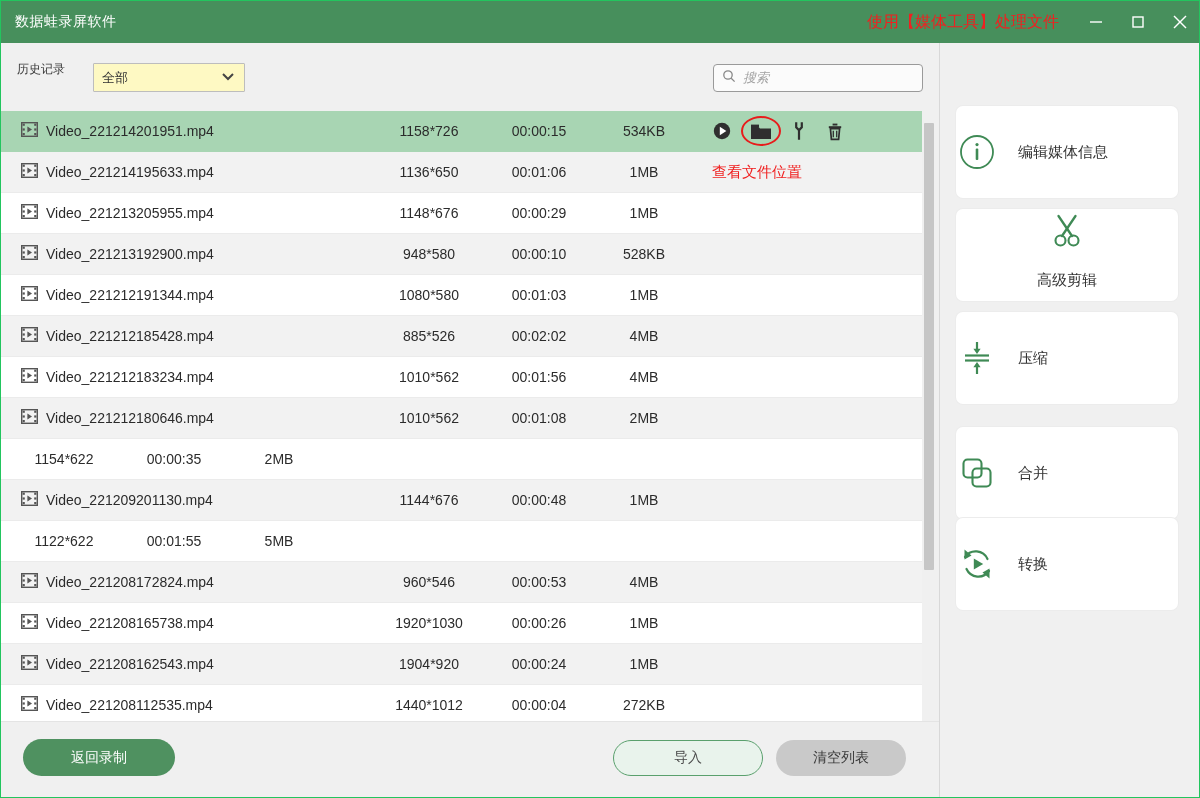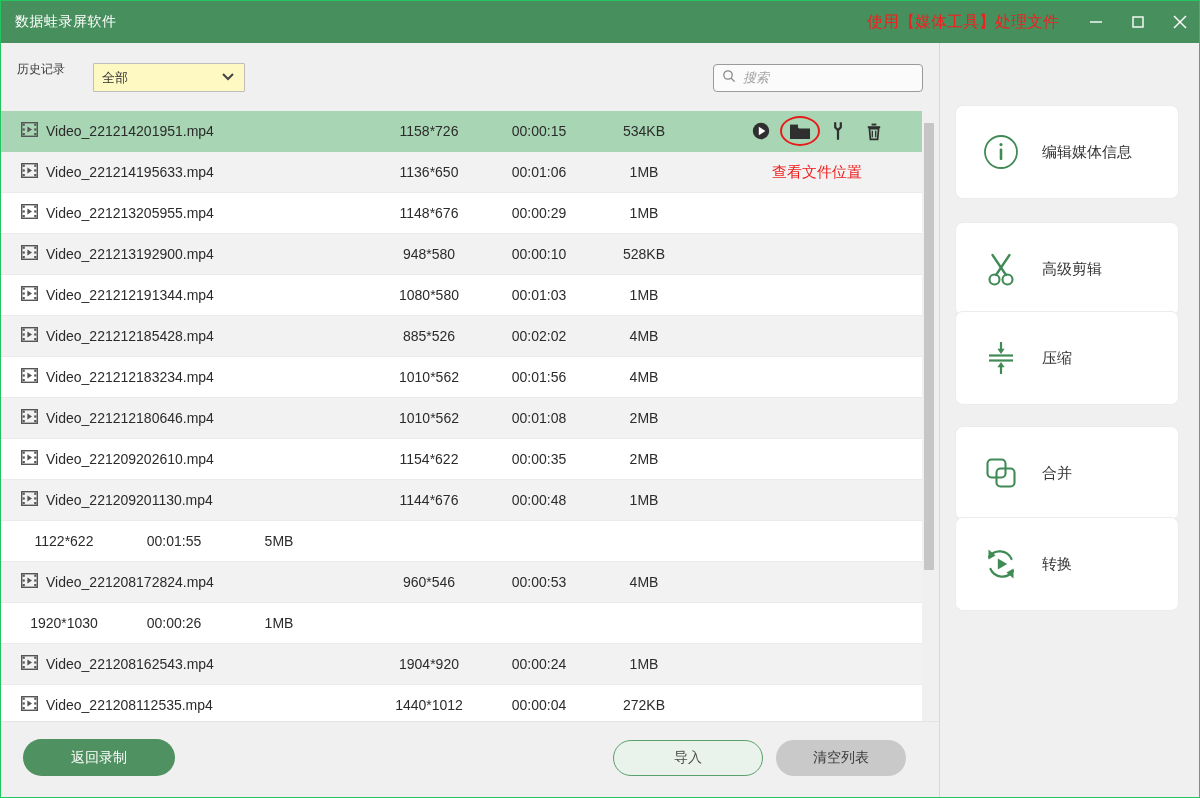--- a/index.html
+++ b/index.html
@@ -84,21 +84,21 @@
     border-bottom: 1px solid #ebebeb;
     padding-left: 8px;
   }
   .row.even { background: #ffffff; }
   .row.odd  { background: #f2f2f2; }
   .row.sel  { background: #a8d5b3; border-bottom: 1px solid #a8d5b3; }
   .c-name { width: 365px; padding-left: 12px; display: flex; align-items: center; gap: 8px; }
   .c-res  { width: 110px; text-align: center; }
   .c-dur  { width: 110px; text-align: center; }
   .c-size { width: 100px; text-align: center; }
-  .c-act  { flex: 1; display: flex; align-items: center; justify-content: center; padding-left: 18px; gap: 18px; }
+  .c-act  { flex: 1; display: flex; align-items: center; justify-content: flex-start; padding-left: 18px; gap: 18px; }
 
   .film-icon { flex: 0 0 auto; }
   .row-annotation {
     color: #f02020; font-size: 15px; white-space: nowrap;
     font-family: "DejaVu Sans", "Liberation Sans", sans-serif;
   }
 
   .act-icon { cursor: pointer; display: flex; align-items: center; justify-content: center; }
   .act-wrap { position: relative; display: flex; align-items: center; justify-content: center; }
   .act-ellipse {
@@ -142,21 +142,21 @@
 
   
   .sidebar {
     position: absolute; left: 939px; top: 42px; width: 261px; height: 756px;
     background: #f0f0f0;
   }
   .tool-card {
     position: absolute; left: 16px; width: 222px; height: 92px;
     background: #ffffff; border-radius: 7px;
     display: flex; align-items: center; gap: 20px;
-    padding-left: 24px; cursor: pointer;
+    cursor: pointer;
     box-shadow: 0 0 0 1px #ececec;
   }
   .tool-label { font-size: 15px; color: #333333; }
   .tool-ico { width: 42px; height: 42px; flex: 0 0 auto; display:flex; align-items:center; justify-content:center;}
 </style>
 </head>
 <body>
 
 <div id="app">
 
@@ -398,33 +398,20 @@
               <polygon points="6.4,4.4 11,7.5 6.4,10.6" fill="#555"></polygon>
             </svg></span>
           <span>Video_221212180646.mp4</span>
         </div>
         <div class="c-res">1010*562</div>
         <div class="c-dur">00:01:08</div>
         <div class="c-size">2MB</div>
         <div class="c-act"></div>
       </div>
       <div class="row even">
-        <div class="c-name">
-          <span class="film-icon"><svg width="17" height="15" viewBox="0 0 17 15">
-              <rect x="0.7" y="0.7" width="15.6" height="13.6" fill="none" stroke="#555" stroke-width="1.4"></rect>
-              <rect x="1.6" y="1.6" width="2.2" height="2.2" fill="#555"></rect>
-              <rect x="1.6" y="6.4" width="2.2" height="2.2" fill="#555"></rect>
-              <rect x="1.6" y="11" width="2.2" height="2.2" fill="#555"></rect>
-              <rect x="13.2" y="1.6" width="2.2" height="2.2" fill="#555"></rect>
-              <rect x="13.2" y="6.4" width="2.2" height="2.2" fill="#555"></rect>
-              <rect x="13.2" y="11" width="2.2" height="2.2" fill="#555"></rect>
-              <polygon points="6.4,4.4 11,7.5 6.4,10.6" fill="#555"></polygon>
-            </svg></span>
-          <span>Video_221209202610.mp4</span>
-        </div>
         <div class="c-res">1154*622</div>
         <div class="c-dur">00:00:35</div>
         <div class="c-size">2MB</div>
         <div class="c-act"></div>
       </div>
       <div class="row odd">
         <div class="c-name">
           <span class="film-icon"><svg width="17" height="15" viewBox="0 0 17 15">
               <rect x="0.7" y="0.7" width="15.6" height="13.6" fill="none" stroke="#555" stroke-width="1.4"></rect>
               <rect x="1.6" y="1.6" width="2.2" height="2.2" fill="#555"></rect>
@@ -461,20 +448,33 @@
               <polygon points="6.4,4.4 11,7.5 6.4,10.6" fill="#555"></polygon>
             </svg></span>
           <span>Video_221208172824.mp4</span>
         </div>
         <div class="c-res">960*546</div>
         <div class="c-dur">00:00:53</div>
         <div class="c-size">4MB</div>
         <div class="c-act"></div>
       </div>
       <div class="row even">
+        <div class="c-name">
+          <span class="film-icon"><svg width="17" height="15" viewBox="0 0 17 15">
+              <rect x="0.7" y="0.7" width="15.6" height="13.6" fill="none" stroke="#555" stroke-width="1.4"></rect>
+              <rect x="1.6" y="1.6" width="2.2" height="2.2" fill="#555"></rect>
+              <rect x="1.6" y="6.4" width="2.2" height="2.2" fill="#555"></rect>
+              <rect x="1.6" y="11" width="2.2" height="2.2" fill="#555"></rect>
+              <rect x="13.2" y="1.6" width="2.2" height="2.2" fill="#555"></rect>
+              <rect x="13.2" y="6.4" width="2.2" height="2.2" fill="#555"></rect>
+              <rect x="13.2" y="11" width="2.2" height="2.2" fill="#555"></rect>
+              <polygon points="6.4,4.4 11,7.5 6.4,10.6" fill="#555"></polygon>
+            </svg></span>
+          <span>Video_221208165738.mp4</span>
+        </div>
         <div class="c-res">1920*1030</div>
         <div class="c-dur">00:00:26</div>
         <div class="c-size">1MB</div>
         <div class="c-act"></div>
       </div>
       <div class="row odd">
         <div class="c-name">
           <span class="film-icon"><svg width="17" height="15" viewBox="0 0 17 15">
               <rect x="0.7" y="0.7" width="15.6" height="13.6" fill="none" stroke="#555" stroke-width="1.4"></rect>
               <rect x="1.6" y="1.6" width="2.2" height="2.2" fill="#555"></rect>
@@ -527,21 +527,21 @@
         <div class="tool-card" style="top: 63px;">
           <span class="tool-ico">
             <svg width="42" height="42" viewBox="0 0 42 42">
               <circle cx="21" cy="21" r="16" fill="none" stroke="#3f8a55" stroke-width="1.8"></circle>
               <circle cx="21" cy="13.6" r="1.6" fill="#3f8a55"></circle>
               <rect x="19.7" y="17.4" width="2.6" height="11.6" rx="1" fill="#3f8a55"></rect>
             </svg>
           </span>
           <span class="tool-label">编辑媒体信息</span>
         </div>
-        <div class="tool-card" style="top: 180px;">
+        <div class="tool-card" style="top: 166px; flex-direction: column;">
           <span class="tool-ico">
             <svg width="42" height="42" viewBox="0 0 42 42">
               <line x1="12.5" y1="7" x2="26" y2="27" stroke="#3f8a55" stroke-width="2.3" stroke-linecap="round"></line>
               <line x1="29.5" y1="7" x2="16" y2="27" stroke="#3f8a55" stroke-width="2.3" stroke-linecap="round"></line>
               <circle cx="14.5" cy="31.5" r="5" fill="none" stroke="#3f8a55" stroke-width="2.1"></circle>
               <circle cx="27.5" cy="31.5" r="5" fill="none" stroke="#3f8a55" stroke-width="2.1"></circle>
             </svg>
           </span>
           <span class="tool-label">高级剪辑</span>
         </div>

